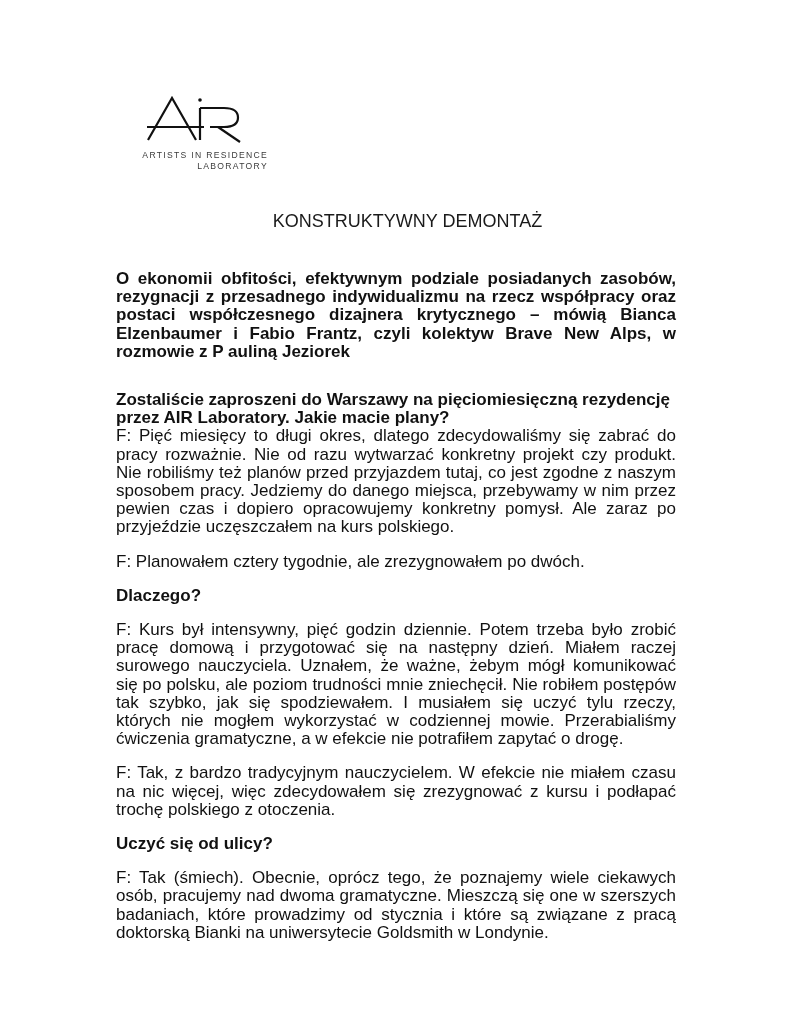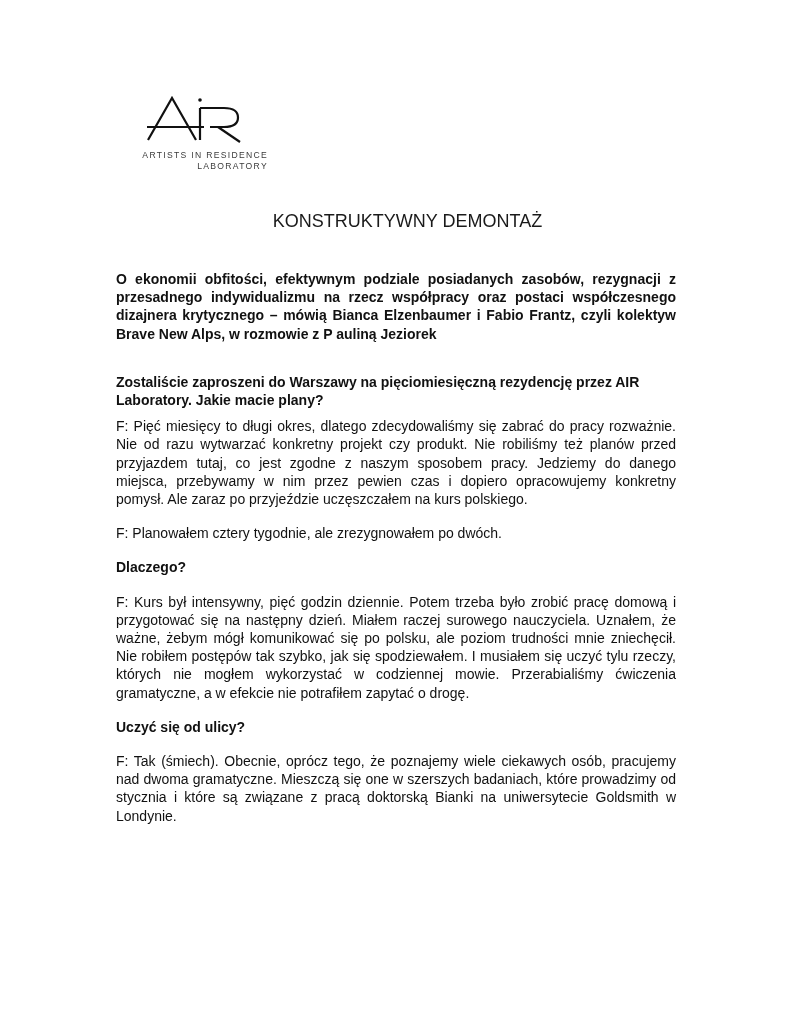--- a/index.html
+++ b/index.html
@@ -40,37 +40,37 @@
       text-align: center;
       font-size: 18px;
       color: #1a1a1a;
       letter-spacing: 0px;
     }
     .content {
       position: absolute;
       left: 116px;
       width: 560px;
       top: 270px;
-      font-size: 14px;
+      font-size: 17px;
       line-height: 18.2px;
     }
     .lead {
       font-weight: bold;
       text-align: justify;
       margin: 0 0 30px 0;
     }
     .q {
       font-weight: bold;
       margin: 0 0 16px 0;
     }
     .a {
       text-align: justify;
       margin: 0 0 16px 0;
     }
-    .q.first { margin-bottom: 8px; }
+    .q.first { margin-bottom: 0; }
   </style>
 </head>
 <body>
 
 <div class="logo">
   <svg width="100" height="52" viewBox="0 0 100 52">
 
     <polyline points="4,48 28,6 52,48" fill="none" stroke="#111" stroke-width="2.2"></polyline>
     <line x1="3" y1="35" x2="60" y2="35" stroke="#111" stroke-width="2.2"></line>
 
@@ -90,16 +90,17 @@
   <p class="lead">O ekonomii obfitości, efektywnym podziale posiadanych zasobów, rezygnacji z przesadnego indywidualizmu na rzecz współpracy oraz postaci współczesnego dizajnera krytycznego – mówią Bianca Elzenbaumer i Fabio Frantz, czyli kolektyw Brave New Alps, w rozmowie z P auliną Jeziorek</p>
 
   <p class="q first">Zostaliście zaproszeni do Warszawy na pięciomiesięczną rezydencję przez AIR Laboratory. Jakie macie plany?</p>
   <p class="a">F: Pięć miesięcy to długi okres, dlatego zdecydowaliśmy się zabrać do pracy rozważnie. Nie od razu wytwarzać konkretny projekt czy produkt. Nie robiliśmy też planów przed przyjazdem tutaj, co jest zgodne z naszym sposobem pracy. Jedziemy do danego miejsca, przebywamy w nim przez pewien czas i dopiero opracowujemy konkretny pomysł. Ale zaraz po przyjeździe uczęszczałem na kurs polskiego.</p>
 
   <p class="a">F: Planowałem cztery tygodnie, ale zrezygnowałem po dwóch.</p>
 
   <p class="q">Dlaczego?</p>
   <p class="a">F: Kurs był intensywny, pięć godzin dziennie. Potem trzeba było zrobić pracę domową i przygotować się na następny dzień. Miałem raczej surowego nauczyciela. Uznałem, że ważne, żebym mógł komunikować się po polsku, ale poziom trudności mnie zniechęcił. Nie robiłem postępów tak szybko, jak się spodziewałem. I musiałem się uczyć tylu rzeczy, których nie mogłem wykorzystać w codziennej mowie. Przerabialiśmy ćwiczenia gramatyczne, a w efekcie nie potrafiłem zapytać o drogę.</p>
 
+  <p class="a">F: Tak, z bardzo tradycyjnym nauczycielem. W efekcie nie miałem czasu na nic więcej, więc zdecydowałem się zrezygnować z kursu i podłapać trochę polskiego z otoczenia.</p>
 
   <p class="q">Uczyć się od ulicy?</p>
   <p class="a">F: Tak (śmiech). Obecnie, oprócz tego, że poznajemy wiele ciekawych osób, pracujemy nad dwoma gramatyczne. Mieszczą się one w szerszych badaniach, które prowadzimy od stycznia i które są związane z pracą doktorską Bianki na uniwersytecie Goldsmith w Londynie.</p>
 </div>
 
 </body></html>

